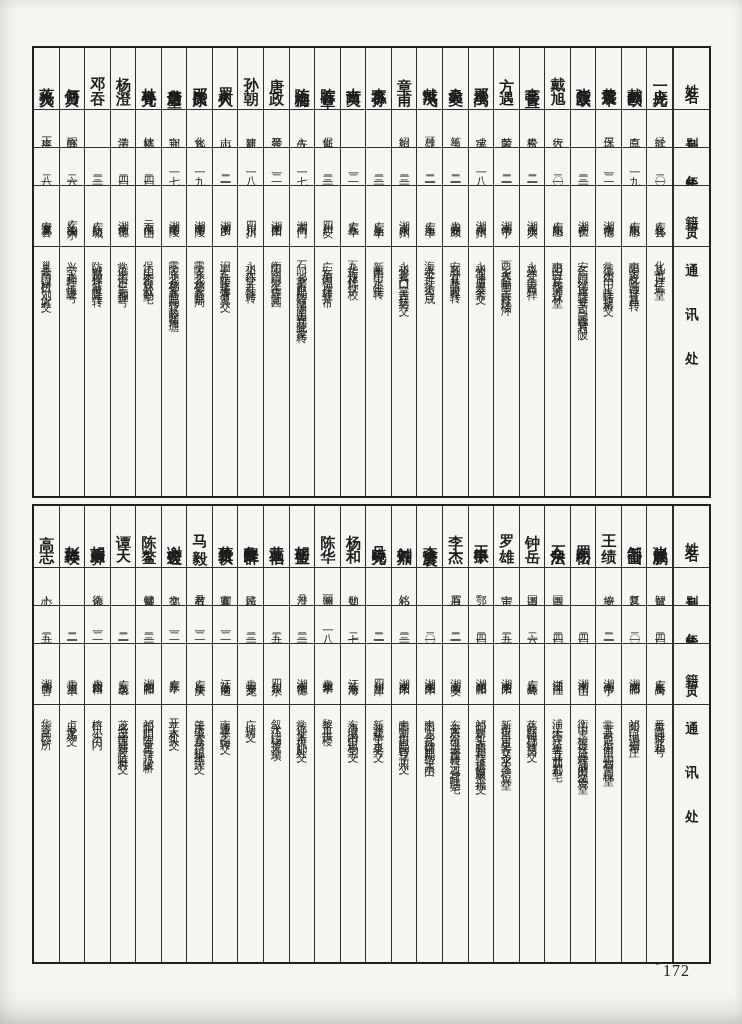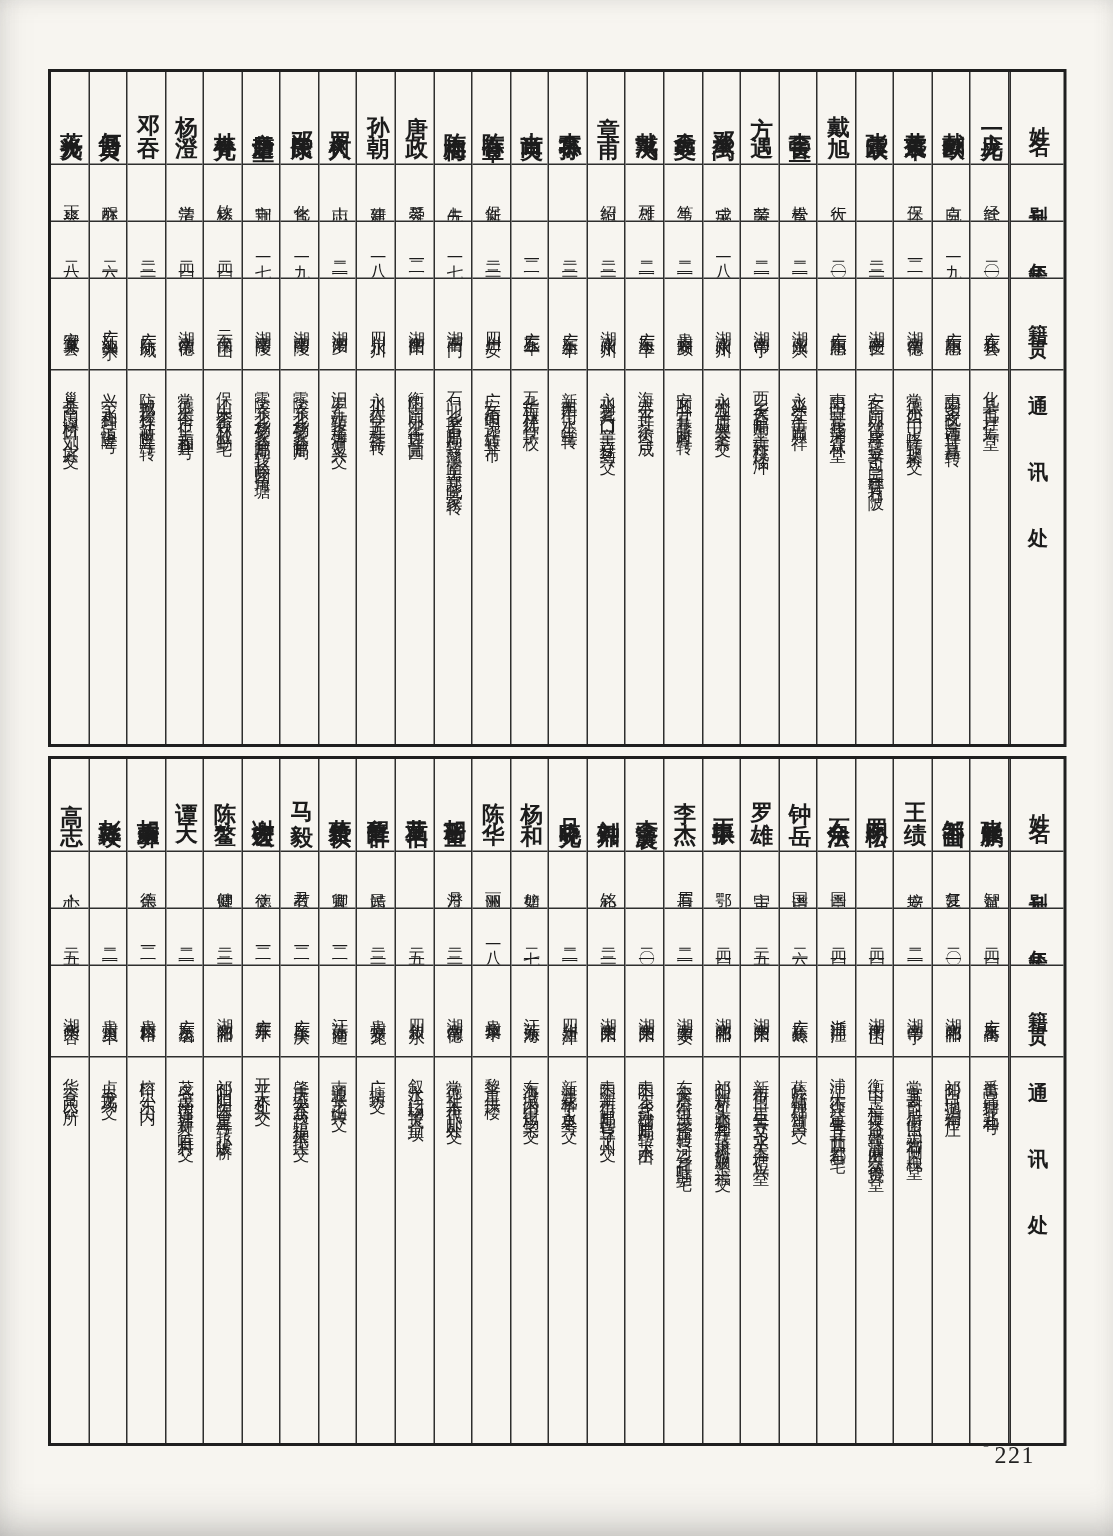--- a/index.html
+++ b/index.html
@@ -1006,14 +1006,14 @@
         </div>
     <div class="cell native-cell">
           <span class="vtext pnative">湖南华容</span>
         </div>
     <div class="cell contact-cell">
           <span class="vtext pcontact">华容高氏公所</span>
         </div>
   </div>
 </div>
 
-  <div class="page-number"><span class="tick">ˉ</span><span>221</span></div>
+  <div class="page-number"><span class="tick">ˉ</span><span>172</span></div>
 </div>
 
 </body></html>

